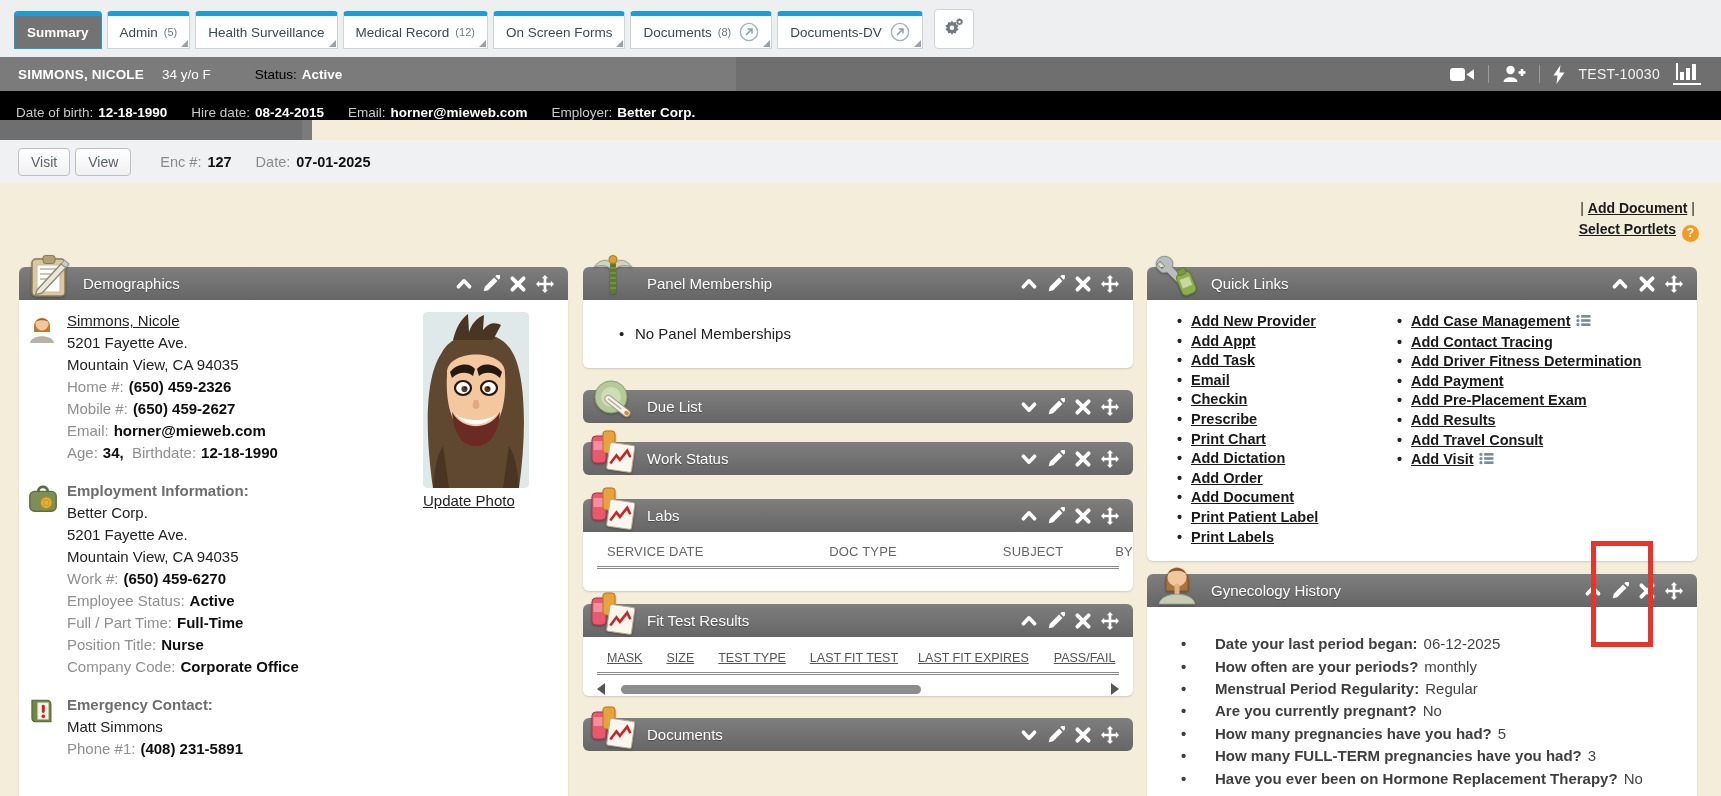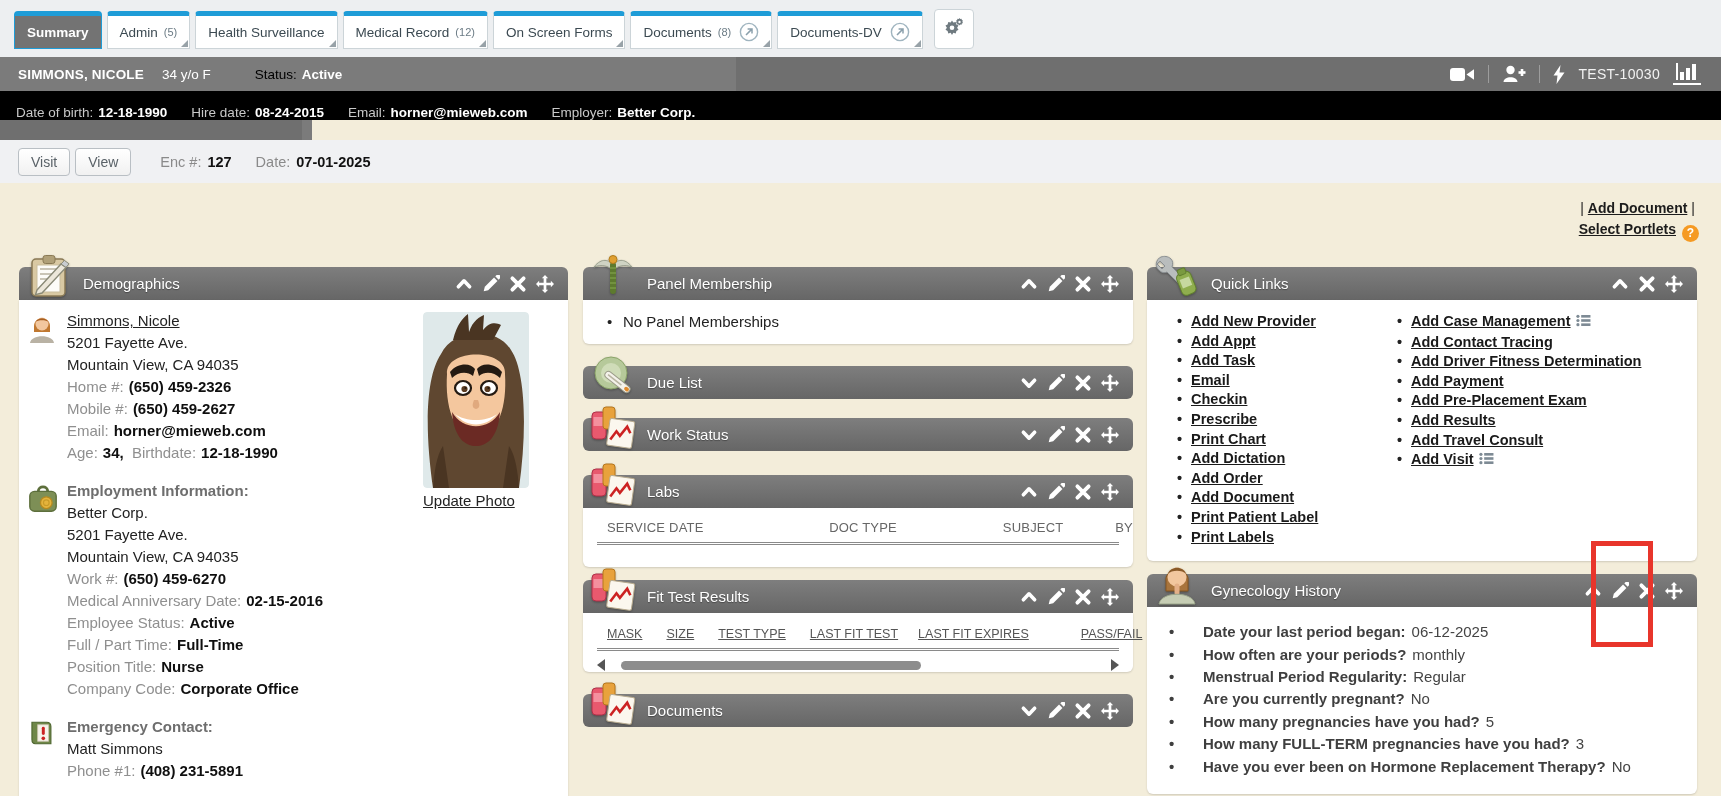--- a/index.html
+++ b/index.html
@@ -79,37 +79,37 @@
   .dem-icon{position:absolute;left:8px;top:2px;}
   .dl{font-size:15px;color:#222;line-height:22px;}
   .dlab{color:#8f8f8f;} .dval{color:#0f0f0f;font-weight:bold;margin-left:5px;}
   .demname{color:#222;text-decoration:underline;cursor:pointer;}
   .dhead{font-size:15px;font-weight:bold;color:#6e6e6e;line-height:22px;}
   .dem-photo{position:absolute;left:404px;top:12px;width:106px;}
   .photolink{display:inline-block;margin-top:4px;font-size:15px;color:#222;text-decoration:underline;cursor:pointer;}
   .dem-sec{margin-top:16px;}
 
   
-  .plist{margin:0;padding:0;list-style:none;}
+  .plist{margin:12px;padding:0;list-style:none;}
   .plist li{position:relative;font-size:15px;color:#222;padding-left:26px;}
   .plist li::before{content:"•";position:absolute;left:10px;color:#222;}
 
   .pm-body{padding:11px 14px 12px;}
   .pm-body li{line-height:21px;}
 
   
   .tblhead{display:flex;padding:12px 0 0 24px;font-size:13px;color:#666;letter-spacing:.2px;}
   .labc0{width:243px;} .labc1{width:190px;} .labc2{width:123px;} .labc3{flex:1;}
   .dbl{margin:7px 14px 0;border-bottom:3px double #8a8a8a;}
   .labspacer{height:22px;}
 
   
   .fithead{display:flex;padding:14px 0 0 24px;font-size:12.5px;color:#555;}
   .fithead span{text-decoration:underline;cursor:pointer;white-space:nowrap;}
-  .fc0{margin-right:24px;} .fc1{margin-right:24px;} .fc2{margin-right:24px;} .fc3{margin-right:20px;} .fc4{margin-right:52px;}
+  .fc0{margin-right:24px;} .fc1{margin-right:24px;} .fc2{margin-right:24px;} .fc3{margin-right:20px;} .fc4{margin-right:25px;}
   .sbar{position:relative;height:13px;margin:8px 14px 11px;}
   .sb-left{position:absolute;left:0;top:0;width:0;height:0;border:6.5px solid transparent;border-right:8px solid #555;border-left:none;cursor:pointer;}
   .sb-thumb{position:absolute;left:24px;top:2px;width:300px;height:9px;background:#8d8d8d;border-radius:5px;cursor:pointer;}
   .sb-right{position:absolute;right:0;top:0;width:0;height:0;border:6.5px solid transparent;border-left:8px solid #555;border-right:none;cursor:pointer;}
 
   
   .qlbody{display:flex;padding:12px 0 14px;}
   .qlcol{margin:0;padding:0;list-style:none;}
   .qlcol.c1{margin-left:28px;width:208px;}
   .qlcol.c2{margin-left:12px;}
@@ -316,21 +316,20 @@
                 <path d="M12 10 C12 3.5 22 3.5 22 10" stroke="#5d6f3c" fill="none" stroke-width="3"></path>
                 <circle cx="20.5" cy="22" r="6.2" fill="#e4b33c" stroke="#b58a20" stroke-width="1.4"></circle>
                 <circle cx="20.5" cy="22" r="3" fill="none" stroke="#c89b28" stroke-width="1.2"></circle>
               </svg>
           </span>
           <div class="dhead">Employment Information:</div>
           <div class="dl">Better Corp.</div>
           <div class="dl">5201 Fayette Ave.</div>
           <div class="dl">Mountain View, CA 94035</div>
           <div class="dl"><span class="dlab">Work #:</span><span class="dval">(650) 459-6270</span></div>
-          <div class="dl"><span class="dlab">Medical Anniversary Date:</span><span class="dval">02-15-2016</span></div>
           <div class="dl"><span class="dlab">Employee Status:</span><span class="dval">Active</span></div>
           <div class="dl"><span class="dlab">Full / Part Time:</span><span class="dval">Full-Time</span></div>
           <div class="dl"><span class="dlab">Position Title:</span><span class="dval">Nurse</span></div>
           <div class="dl"><span class="dlab">Company Code:</span><span class="dval">Corporate Office</span></div>
         </div>
 
         <div class="dem-block dem-sec">
           <span class="dem-icon">
             <svg width="28" height="30" viewBox="0 0 34 34">
                 <path d="M6 4 H24 C27.5 4 29 6 29 9 V30 H10 C7 30 6 28 6 25 Z" fill="#6f8748" stroke="#4f6730" stroke-width="1.4"></path>

